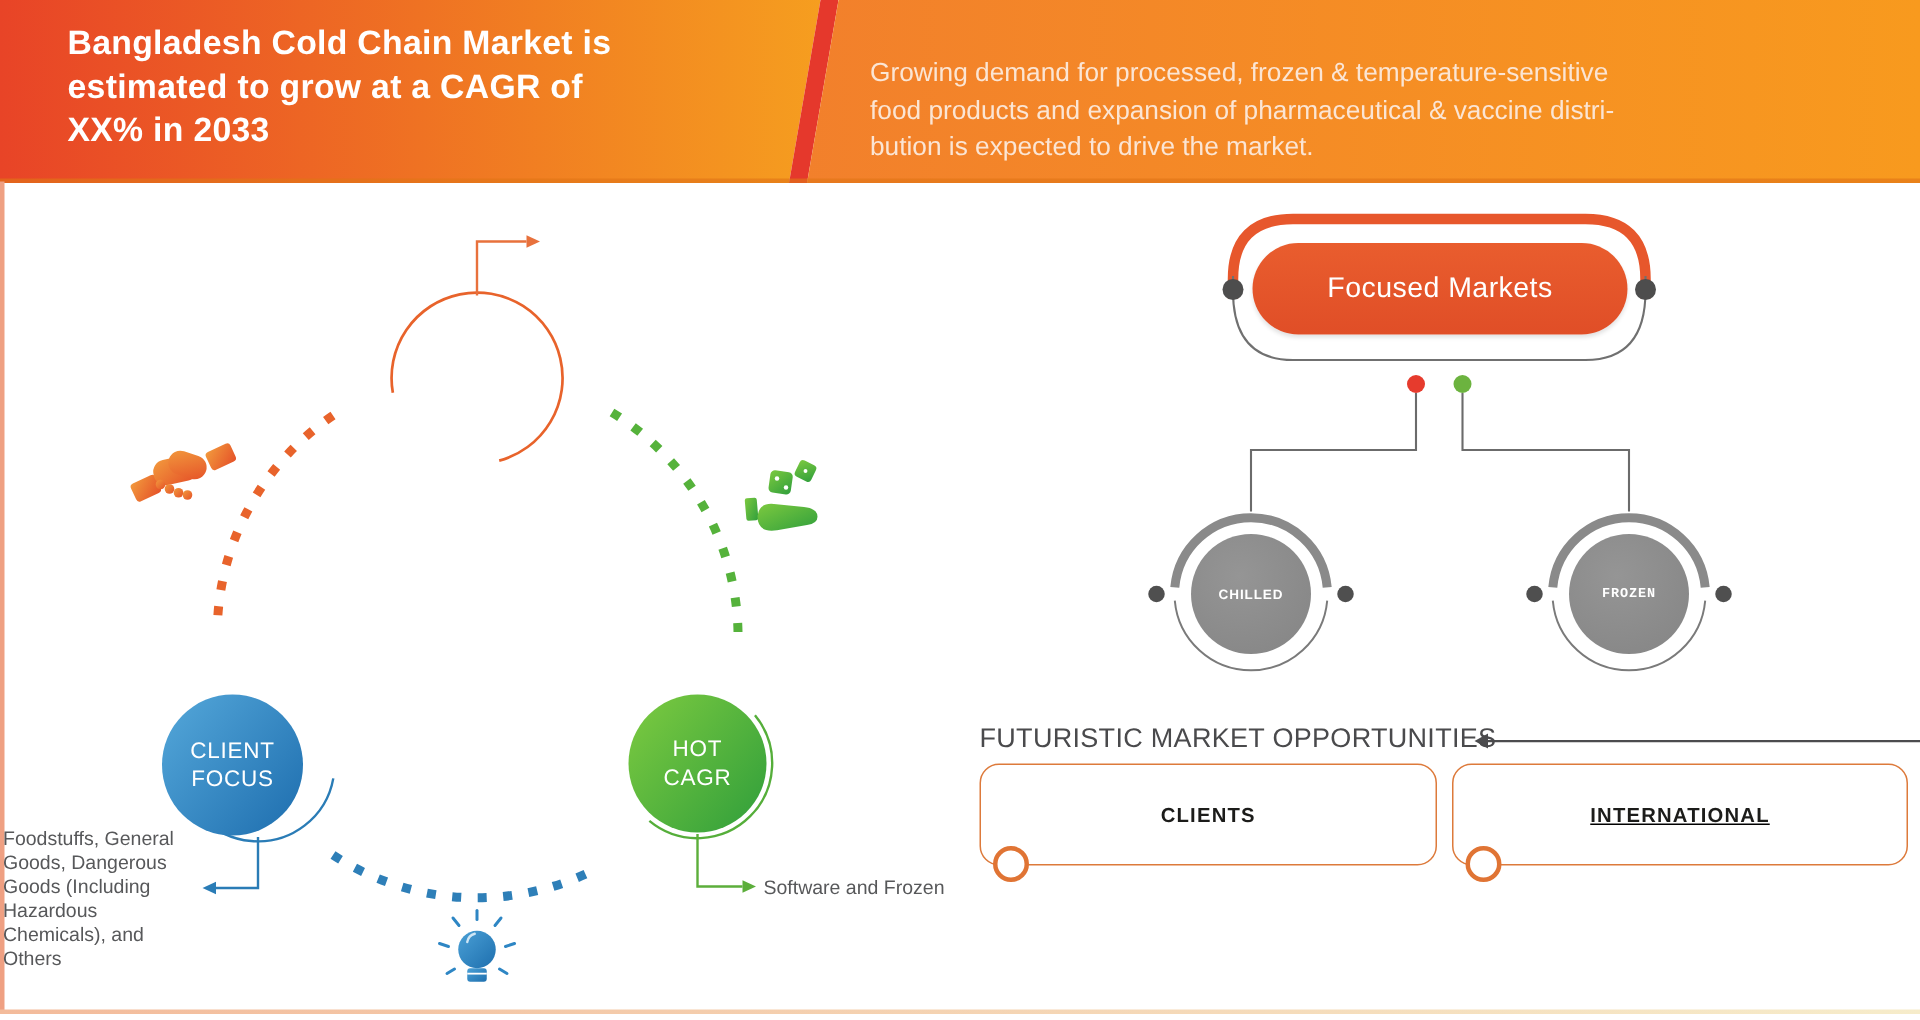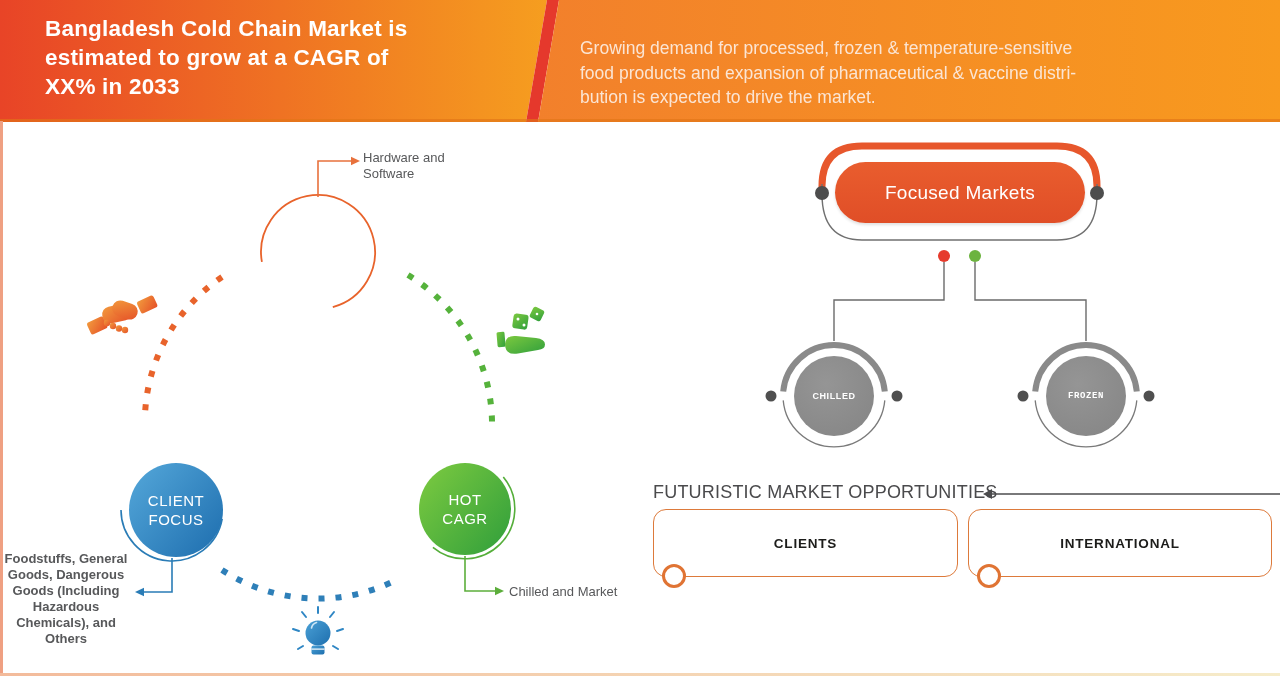--- a/index.html
+++ b/index.html
@@ -28,48 +28,48 @@
   .frame-left{position:absolute;left:0;top:121px;width:3px;height:553px;background:#efa082;}
   .frame-bottom{position:absolute;left:0;top:673px;width:1280px;height:3px;
     background:linear-gradient(90deg,#f3bb9b,#f6ecca);}
   
   .lineart{position:absolute;left:0;top:0;width:1280px;height:680px;pointer-events:none;}
   
   .node{position:absolute;border-radius:50%;display:flex;align-items:center;justify-content:center;
     text-align:center;color:#fff;font-size:15px;line-height:19px;letter-spacing:.5px;}
   .node-cp{left:265px;top:199px;width:106px;height:106px;
     background:linear-gradient(130deg,#f39d40 0%,#ec6f33 55%,#e7512a 100%);}
-  .node-cf{left:129px;top:463px;width:94px;height:94px;
+  .node-cf{left:108px;top:463px;width:94px;height:94px;
     background:linear-gradient(130deg,#55a8da 0%,#1d6dae 100%);}
   .node-hb{left:419px;top:463px;width:92px;height:92px;
     background:linear-gradient(130deg,#7ecb40 0%,#2f9e3b 100%);}
   .ann{position:absolute;font-size:13px;line-height:16px;color:#57585a;}
   .ann-hardware{left:363px;top:150px;width:130px;text-align:left;}
-  .ann-foodstuffs{left:2px;top:551px;width:128px;text-align:center;font-weight:bold;}
+  .ann-foodstuffs{left:2px;top:551px;width:128px;text-align:left;}
   .ann-chilled{left:509px;top:584px;width:170px;text-align:left;}
   
   .pill{position:absolute;left:835px;top:162px;width:250px;height:61px;border-radius:31px;
     background:linear-gradient(180deg,#e95d2e 0%,#e04e27 100%);
     display:flex;align-items:center;justify-content:center;
     color:#fff;font-size:19px;font-weight:400;letter-spacing:.3px;
     box-shadow:0 2px 3px rgba(0,0,0,.12);}
   .mcircle{position:absolute;width:80px;height:80px;border-radius:50%;
     background:radial-gradient(circle at 40% 35%,#959595,#848484);
     display:flex;align-items:center;justify-content:center;
     color:#fff;font-size:9px;font-weight:700;letter-spacing:.6px;}
   .mc-chilled{left:794px;top:356px;}
   .mc-frozen{left:1046px;top:356px;font-family:Liberation Mono, monospace;}
   
   .fut-title{position:absolute;left:653px;top:482px;font-size:18px;color:#4a4a4c;
     letter-spacing:.2px;font-weight:400;}
   .opp-box{position:absolute;top:509px;height:68px;background:#fff;
     border:1.6px solid #dd7a3b;border-radius:13px;box-sizing:border-box;
     display:flex;align-items:center;justify-content:center;}
   .opp-domestic{left:653px;width:305px;}
-  .opp-international{left:968px;width:304px;}
+  .opp-international{left:968px;width:304px;text-decoration:underline;}
   .opp-label{font-size:13.5px;font-weight:700;letter-spacing:.8px;color:#1c1c1a;}
   .opp-dot{position:absolute;left:8px;top:54px;width:24px;height:24px;border-radius:50%;
     background:#fff;border:3px solid #e07434;box-sizing:border-box;}
 </style>
 </head>
 <body>
 
 <div class="canvas">
 
   <div class="header">
@@ -178,29 +178,27 @@
 
     <line x1="992" y1="494" x2="1280" y2="494" stroke="#4c4c4e" stroke-width="1.5"></line>
     <polygon points="992,489 983,494 992,499" fill="#4c4c4e"></polygon>
   </svg>
 
   <div class="node node-cf preline">CLIENT
 FOCUS</div>
   <div class="node node-hb preline">HOT
 CAGR</div>
 
-  <div class="ann ann-hardware preline">Hardware and
-Software</div>
   <div class="ann ann-foodstuffs preline">Foodstuffs, General
 Goods, Dangerous
 Goods (Including
 Hazardous
 Chemicals), and
 Others</div>
-  <div class="ann ann-chilled preline">Chilled and Market</div>
+  <div class="ann ann-chilled preline">Software and Frozen</div>
 
   <div class="pill">Focused Markets</div>
   <div class="mcircle mc-chilled">CHILLED</div>
   <div class="mcircle mc-frozen">FROZEN</div>
 
   <div class="fut-title">FUTURISTIC MARKET OPPORTUNITIES</div>
   <div class="opp-box opp-domestic">
     <span class="opp-label">CLIENTS</span>
     <span class="opp-dot"></span>
   </div>

